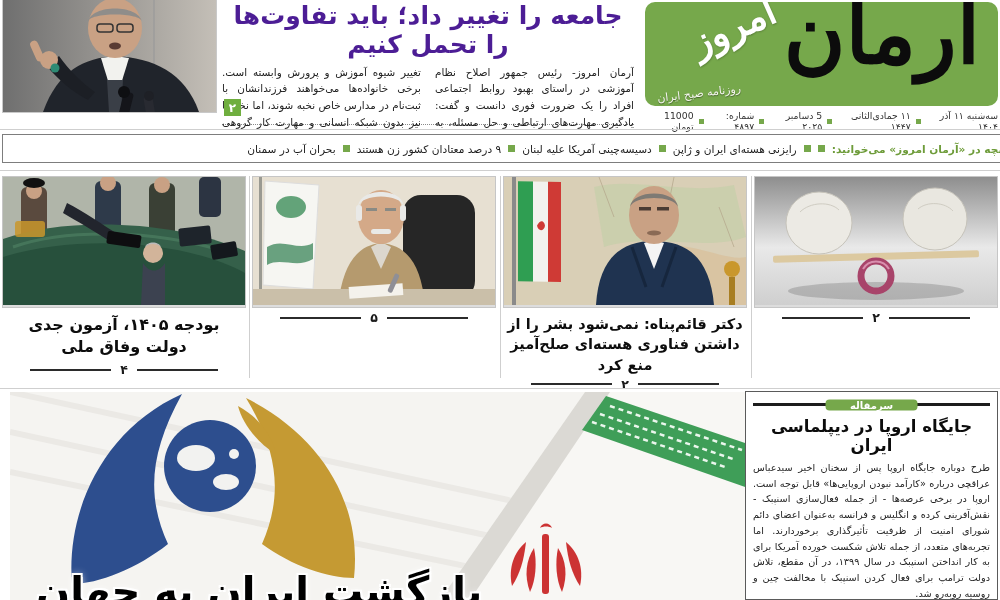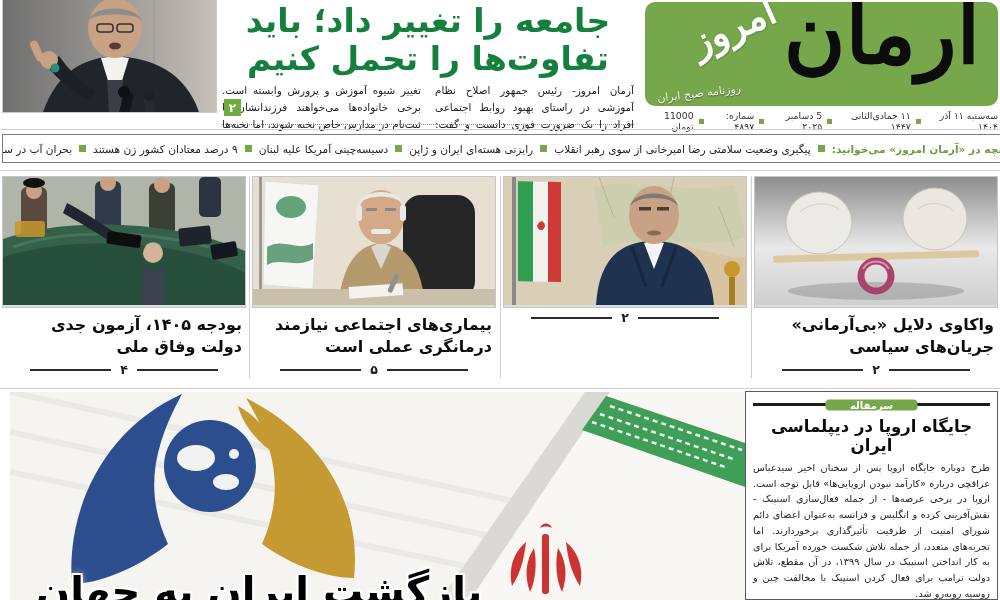--- a/index.html
+++ b/index.html
@@ -5,22 +5,22 @@
   html,body{margin:0;padding:0;background:#fff;}
   body{width:1000px;height:600px;overflow:hidden;position:relative;
        font-family:"DejaVu Sans",sans-serif;color:#1a1a1a;}
   .hr{position:absolute;left:0;width:1000px;height:1px;background:#cfcfcf;}
 
   
   .photo-tl{position:absolute;left:2px;top:0;width:213px;height:112px;overflow:hidden;
             border:1px solid #c9c9c9;border-top:none;background:#8a8a8a;}
   .lead{position:absolute;left:222px;top:0;width:412px;height:124px;
         border-bottom:1px dotted #8a8a8a;}
-  .lead h1{margin:2px 0 4px;font-size:33px;font-weight:800;text-align:center;
-           line-height:1.15;color:#15803d;}
+  .lead h1{margin:2px 0 4px;font-size:25px;font-weight:800;text-align:center;
+           line-height:1.15;color:#4c1d95;}
   .lead-body{font-size:10.4px;line-height:1.62;text-align:justify;
              columns:2;column-gap:14px;height:78px;overflow:hidden;color:#222;}
   .badge{position:absolute;left:2px;bottom:8px;width:17px;height:17px;
          background:#6fae3e;color:#fff;font-size:12px;font-weight:bold;
          display:flex;align-items:center;justify-content:center;}
   .masthead{position:absolute;left:645px;top:2px;width:353px;height:104px;
             background:#76a84b;border-radius:10px;overflow:hidden;}
   .mast-title{position:absolute;right:18px;top:-14px;font-size:84px;font-weight:900;
               color:#0c0c0c;font-family:"DejaVu Serif",serif;line-height:1.1;}
   .mast-overlay{position:absolute;left:44px;top:2px;font-size:38px;font-weight:bold;
@@ -37,21 +37,21 @@
   .ticker{position:absolute;left:2px;top:134px;width:994px;height:27px;
           border:1px solid #7d7d7d;background:#fff;display:flex;align-items:center;
           gap:7px;padding:0 9px;font-size:10.6px;overflow:hidden;white-space:nowrap;}
   .tick-intro{color:#6e9c3a;font-weight:bold;flex:none;}
   .tick-sq{width:7px;height:7px;background:#76a84b;flex:none;}
   .tick-item{color:#1c1c1c;flex:none;}
 
   
   .card{position:absolute;top:176px;width:244px;height:208px;}
   .card-img{height:130px;border:1px solid #c6c6c6;overflow:hidden;background:#ddd;}
-  .card-hl{margin:6px 4px 0;font-size:16px;font-weight:800;
+  .card-hl{margin:6px 4px 0;font-size:16px;font-weight:800;text-align:center;
            line-height:1.4;min-height:46px;color:#0d0d0d;}
   .pageline{display:flex;align-items:center;gap:9px;padding:0 28px;margin-top:2px;}
   .pageline .rule{flex:1;height:2px;background:#2b2b2b;}
   .pageline b{font-size:12.5px;}
   .vsep{position:absolute;top:176px;width:1px;height:202px;background:#cfcfcf;}
 
   
   .feature{position:absolute;left:10px;top:392px;width:738px;height:208px;overflow:hidden;}
   .feature-hl{position:absolute;left:26px;bottom:-14px;font-size:40px;font-weight:900;
               color:#000;white-space:nowrap;
@@ -127,21 +127,20 @@
     <span>شماره: ۴۸۹۷</span>
       <i class="dl-sq"></i>
     <span>11000 تومان</span>
   </div>
 
   <div class="hr" style="top:129px"></div>
 
   <div class="ticker" dir="rtl">
     <span class="tick-intro">آنچه در «آرمان امروز» می‌خوانید:</span>
     <i class="tick-sq"></i>
-    <span class="tick-item">پیگیری وضعیت سلامتی رضا امیرخانی از سوی رهبر انقلاب</span>
     <i class="tick-sq"></i>
     <span class="tick-item">رایزنی هسته‌ای ایران و ژاپن</span>
     <i class="tick-sq"></i>
     <span class="tick-item">دسیسه‌چینی آمریکا علیه لبنان</span>
     <i class="tick-sq"></i>
     <span class="tick-item">۹ درصد معتادان کشور زن هستند</span>
     <i class="tick-sq"></i>
     <span class="tick-item">بحران آب در سمنان</span>
 
   </div>
@@ -162,21 +161,20 @@
         <ellipse cx="121" cy="114" rx="88" ry="9" fill="rgba(0,0,0,.16)"></ellipse>
         <rect x="18" y="76" width="206" height="7" rx="2" fill="#dcc9a0" transform="rotate(-1.5 121 80)"></rect>
         <ellipse cx="64" cy="46" rx="33" ry="31" fill="#eceae4" stroke="#c6c3ba"></ellipse>
         <ellipse cx="180" cy="42" rx="32" ry="31" fill="#e9e7e0" stroke="#c6c3ba"></ellipse>
         <path d="M45,35 C55,25 75,24 84,33" stroke="#cfccc2" fill="none"></path>
         <path d="M163,32 C172,24 190,25 198,34" stroke="#cfccc2" fill="none"></path>
         <circle cx="121" cy="99" r="15" fill="none" stroke="#a8446a" stroke-width="7"></circle>
         <path d="M108,92 A15 15 0 0 1 134,92" fill="none" stroke="#d98fae" stroke-width="2"></path>
       </svg>
     </div>
-    <h2 class="card-hl" dir="rtl">واکاوی دلایل «بی‌آرمانی» جریان‌های سیاسی</h2>
     <div class="pageline">
       <i class="rule"></i>
         <b>۲</b>
         <i class="rule"></i>
     </div>
   </div>
 
   <div class="card" style="left:503px;width:244px">
     <div class="card-img">
       <svg width="242" height="128" viewBox="0 0 242 128">
@@ -196,20 +194,21 @@
         <path d="M128,70 L142,110 M172,70 L158,110" stroke="#16263d" stroke-width="3"></path>
         <ellipse cx="150" cy="38" rx="25" ry="29" fill="#c9a184"></ellipse>
         <path d="M126,30 C128,12 172,12 174,30 C170,18 130,18 126,30 Z" fill="#7e7a74"></path>
         <rect x="135" y="30" width="12" height="3.5" fill="#4a3b33"></rect>
         <rect x="153" y="30" width="12" height="3.5" fill="#4a3b33"></rect>
         <ellipse cx="150" cy="56" rx="7" ry="2.6" fill="#8a6a55"></ellipse>
         <circle cx="228" cy="92" r="8" fill="#c9972c"></circle>
         <rect x="225" y="100" width="6" height="28" fill="#a87e22"></rect>
       </svg>
     </div>
+    <h2 class="card-hl" dir="rtl" style="font-size:14.5px">دکتر قائم‌پناه: نمی‌شود بشر را از داشتن فناوری هسته‌ای صلح‌آمیز منع کرد</h2>
     <div class="pageline">
       <i class="rule"></i>
         <b>۲</b>
         <i class="rule"></i>
     </div>
   </div>
 
   <div class="card" style="left:252px;width:244px">
     <div class="card-img">
       <svg width="242" height="128" viewBox="0 0 242 128">
@@ -226,21 +225,20 @@
         <rect x="103" y="28" width="6" height="16" rx="3" fill="#e9e9e7"></rect>
         <rect x="147" y="28" width="6" height="16" rx="3" fill="#e9e9e7"></rect>
         <rect x="118" y="52" width="20" height="5" rx="2.5" fill="#e9e9e7"></rect>
         <rect x="113" y="31" width="11" height="3" fill="#8a8a84"></rect>
         <rect x="132" y="31" width="11" height="3" fill="#8a8a84"></rect>
         <rect x="0" y="112" width="242" height="16" fill="#cabfa9"></rect>
         <rect x="96" y="108" width="54" height="12" fill="#f4f2ec" transform="rotate(-4 123 114)"></rect>
         <rect x="138" y="96" width="5" height="20" rx="2" fill="#8f8f96" transform="rotate(24 140 106)"></rect>
       </svg>
     </div>
-    <h2 class="card-hl" dir="rtl">بیماری‌های اجتماعی نیازمند درمانگری عملی است</h2>
     <div class="pageline">
       <i class="rule"></i>
         <b>۵</b>
         <i class="rule"></i>
     </div>
   </div>
 
   <div class="card" style="left:2px;width:244px">
     <div class="card-img">
       <svg width="242" height="128" viewBox="0 0 242 128">

